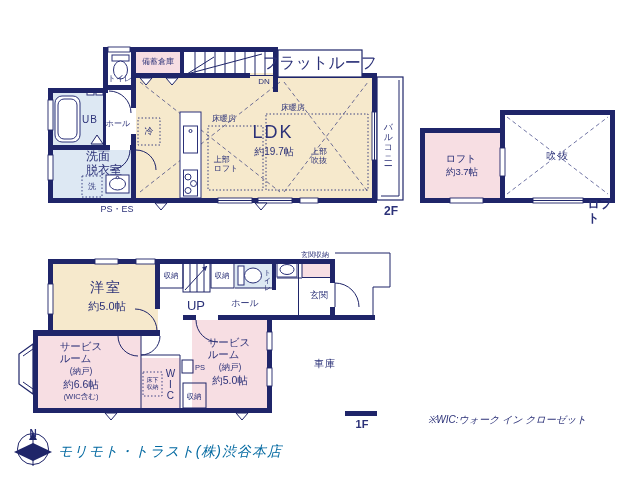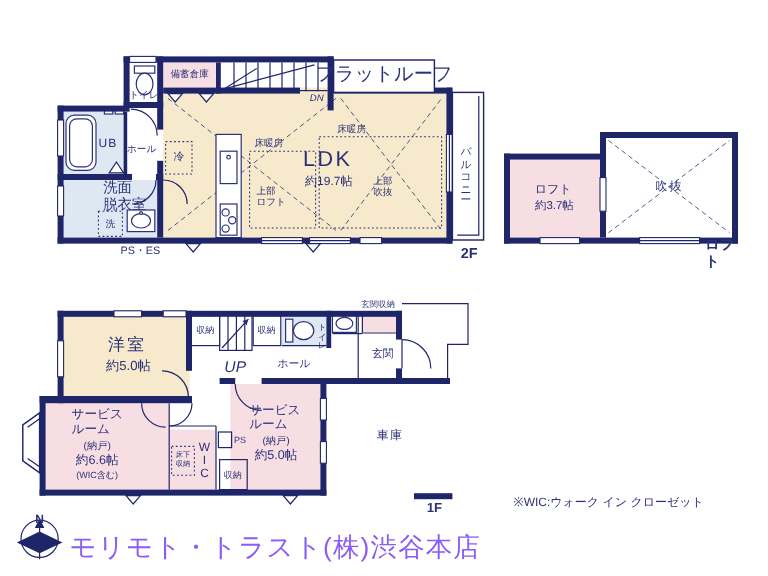--- a/index.html
+++ b/index.html
@@ -2,24 +2,24 @@
 <html><head>
 <meta charset="utf-8">
 <style>
   html,body{margin:0;padding:0;background:#fff;}
   #stage{position:relative;width:640px;height:480px;background:#ffffff;overflow:hidden;
          font-family:"Liberation Sans",sans-serif;}
   #plan-svg{position:absolute;left:0;top:0;}
   .lbl{position:absolute;color:#2b3178;line-height:1.18;
        transform:translate(-50%,-50%);white-space:pre-line;z-index:5;}
   .lbl-left{position:absolute;color:#2b3178;line-height:1.15;text-align:right;
-       white-space:pre;z-index:5;}
+       white-space:pre;z-index:5;font-style:italic;}
   .vert{writing-mode:vertical-rl;text-orientation:upright;letter-spacing:1px;}
   .bold{font-weight:bold;}
-  .ital{font-style:italic;}
+  .ital{}
   
   .w{fill:#1f2569;}                                  
   .tl{stroke:#1f2569;stroke-width:1;fill:none;}      
   .tw{stroke:#1f2569;stroke-width:1.2;fill:#ffffff;} 
   .fx{stroke:#2b3178;stroke-width:1;fill:#ffffff;}   
   .dot{stroke:#2b3178;stroke-width:0.9;fill:none;stroke-dasharray:1.5,2;}
   .dash{stroke:#2b3178;stroke-width:0.8;fill:none;stroke-dasharray:4,3;opacity:.85;}
   .win{fill:#ffffff;stroke:#1f2569;stroke-width:0.9;}
   .vmark{fill:#ffffff;stroke:#1f2569;stroke-width:1;}
 </style>
@@ -297,15 +297,15 @@
 <div class="lbl vert" style="left:170px;top:384px;font-size:10px;letter-spacing:0">WIC</div>
 <div class="lbl" style="left:152.5px;top:384px;font-size:6px">床下
 収納</div>
 <div class="lbl" style="left:200px;top:368px;font-size:7.5px">PS</div>
 <div class="lbl" style="left:194px;top:397px;font-size:7.5px">収納</div>
 <div class="lbl" style="left:325px;top:364px;font-size:10px;letter-spacing:1px">車庫</div>
 <div class="lbl bold" style="left:362px;top:424px;font-size:11px">1F</div>
 <div class="lbl bold" style="left:33px;top:434px;font-size:10px">N</div>
 
 <div class="lbl-left" style="left:428px;top:414px;font-size:10px">※WIC:ウォーク イン クローゼット</div>
-<div class="lbl-left" style="left:58px;top:443px;font-size:22px;letter-spacing:1px;color:#8b5cf6">モリモト・トラスト(株)渋谷本店</div>
+<div class="lbl-left" style="left:58px;top:443px;font-size:14px;letter-spacing:1px;color:#0369a1">モリモト・トラスト(株)渋谷本店</div>
 
 </div>
 
 </body></html>

